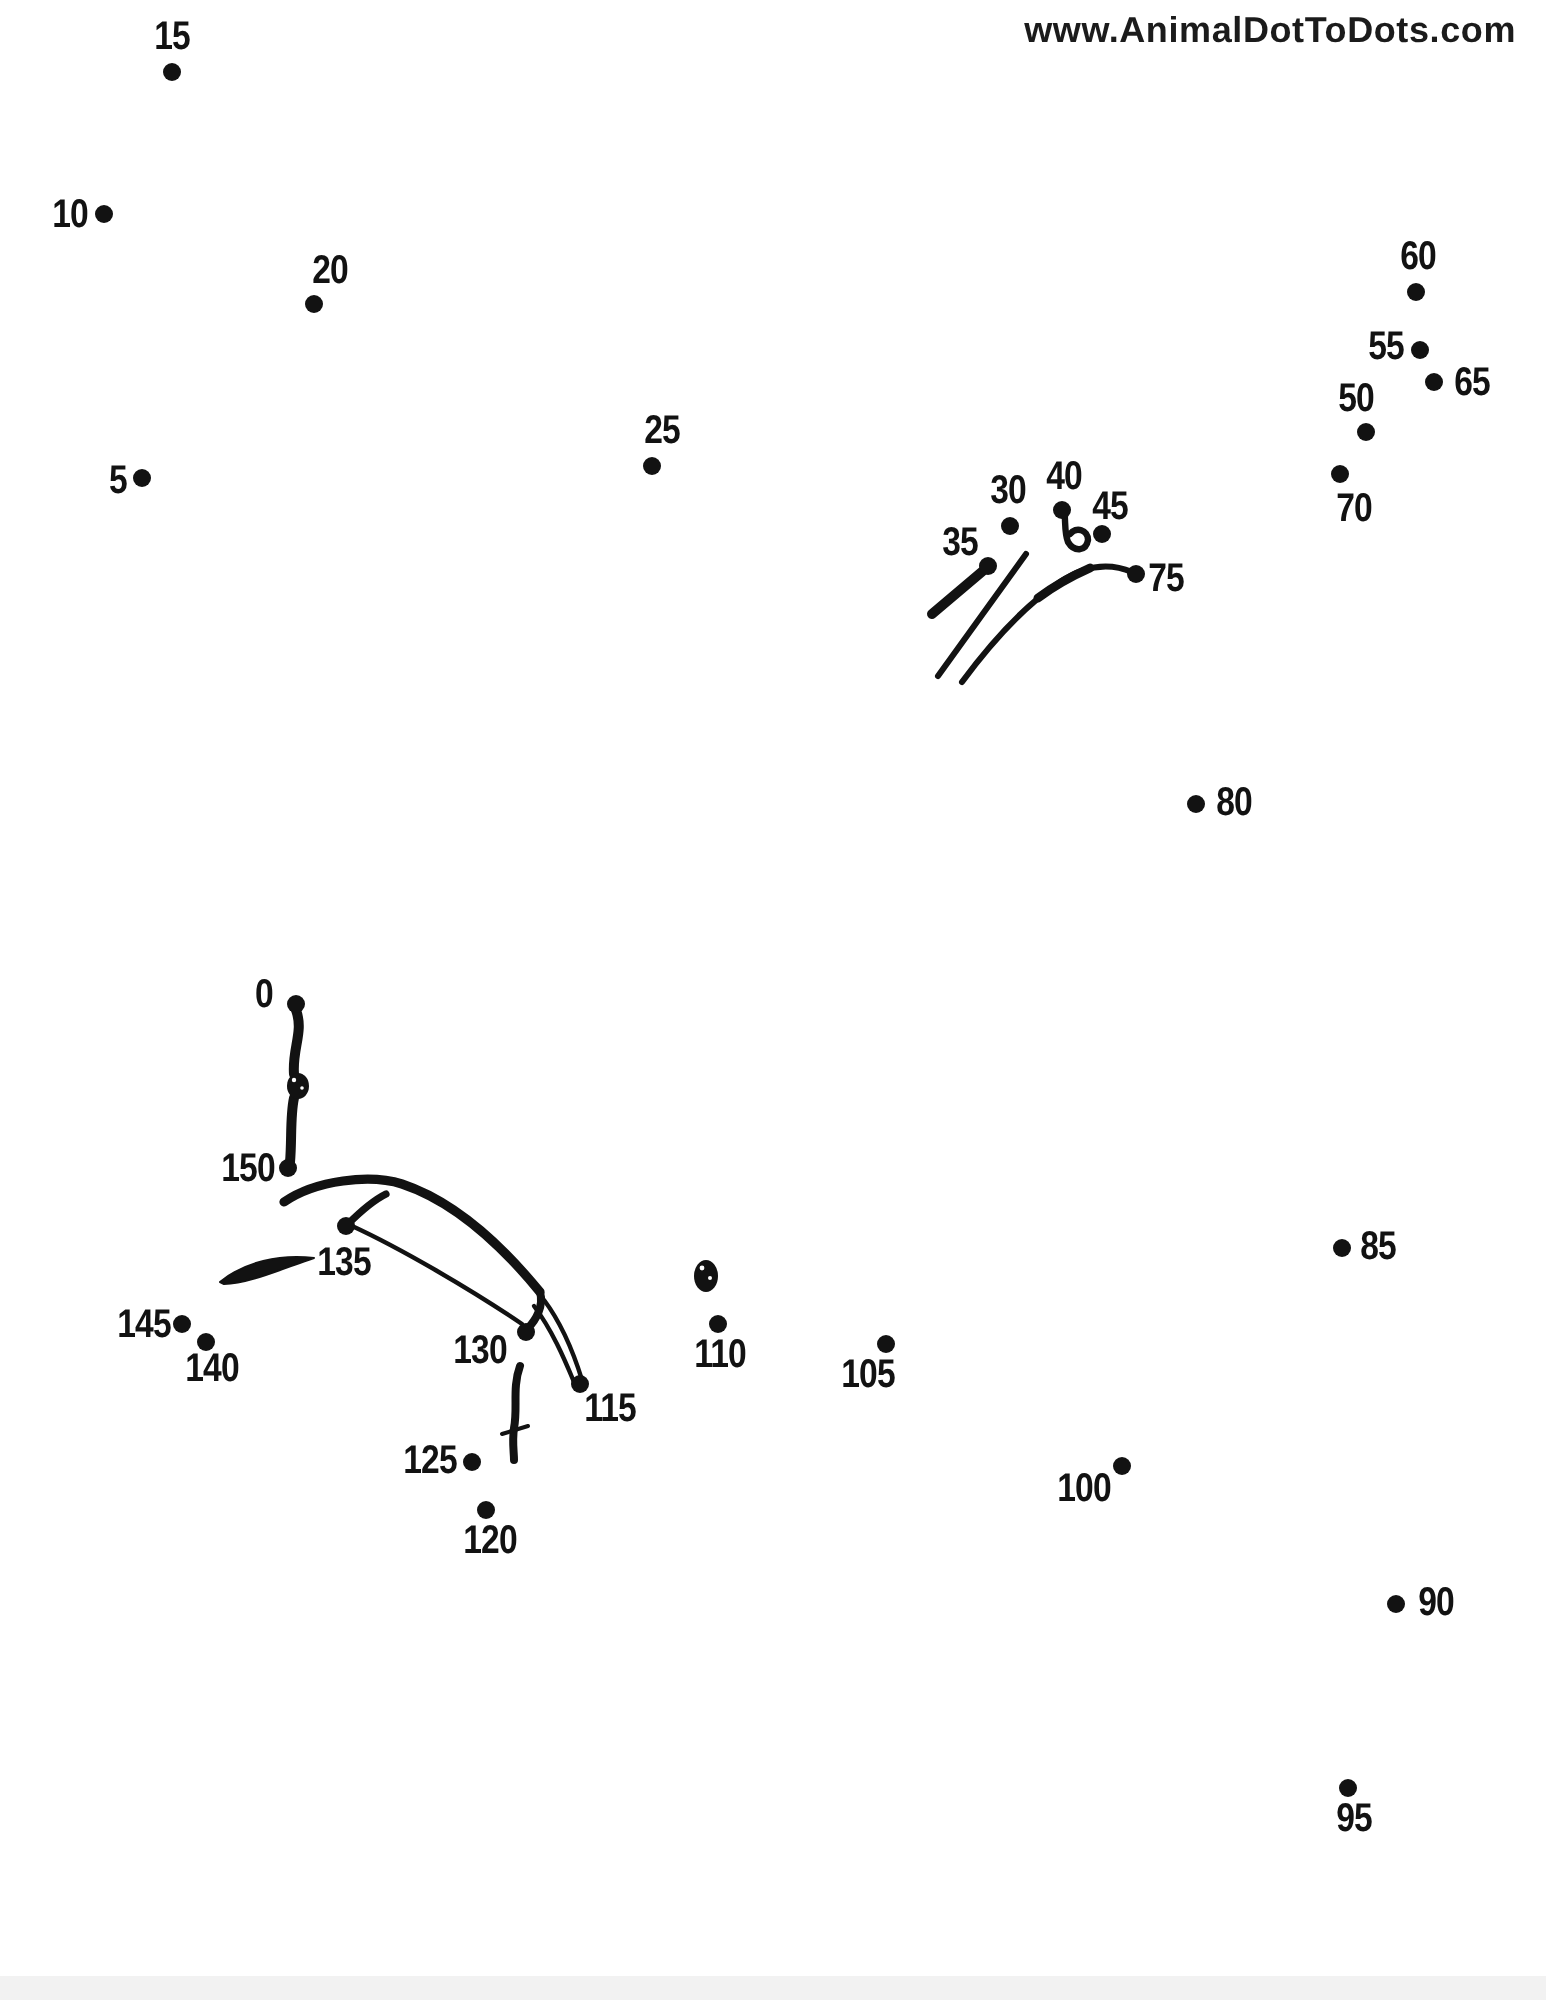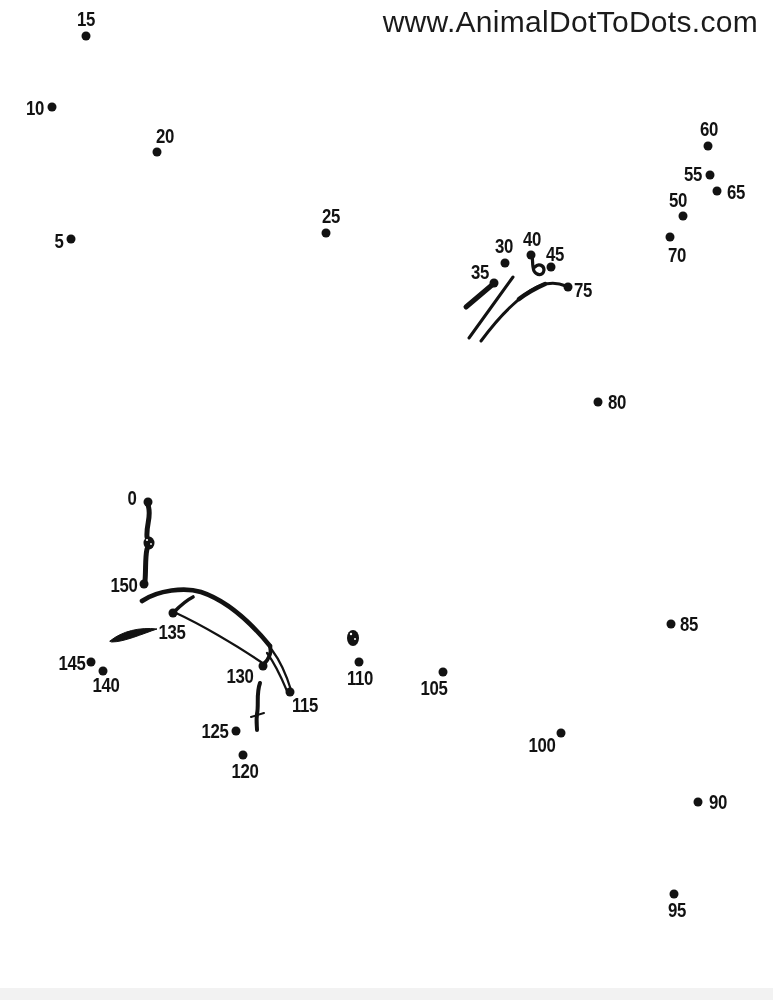--- a/index.html
+++ b/index.html
@@ -12,22 +12,22 @@
     position: relative;
     width: 773px;
     height: 1000px;
     background: #ffffff;
     overflow: hidden;
   }
   .site-header {
     position: absolute;
     top: 5px;
     right: 15px;
-    font-size: 30px;
-    font-weight: 400;
+    font-size: 18px;
+    font-weight: 700;
     color: #1b1b1b;
     letter-spacing: 0.3px;
   }
   #art {
     position: absolute;
     left: 0;
     top: 0;
   }
   .dot {
     position: absolute;

